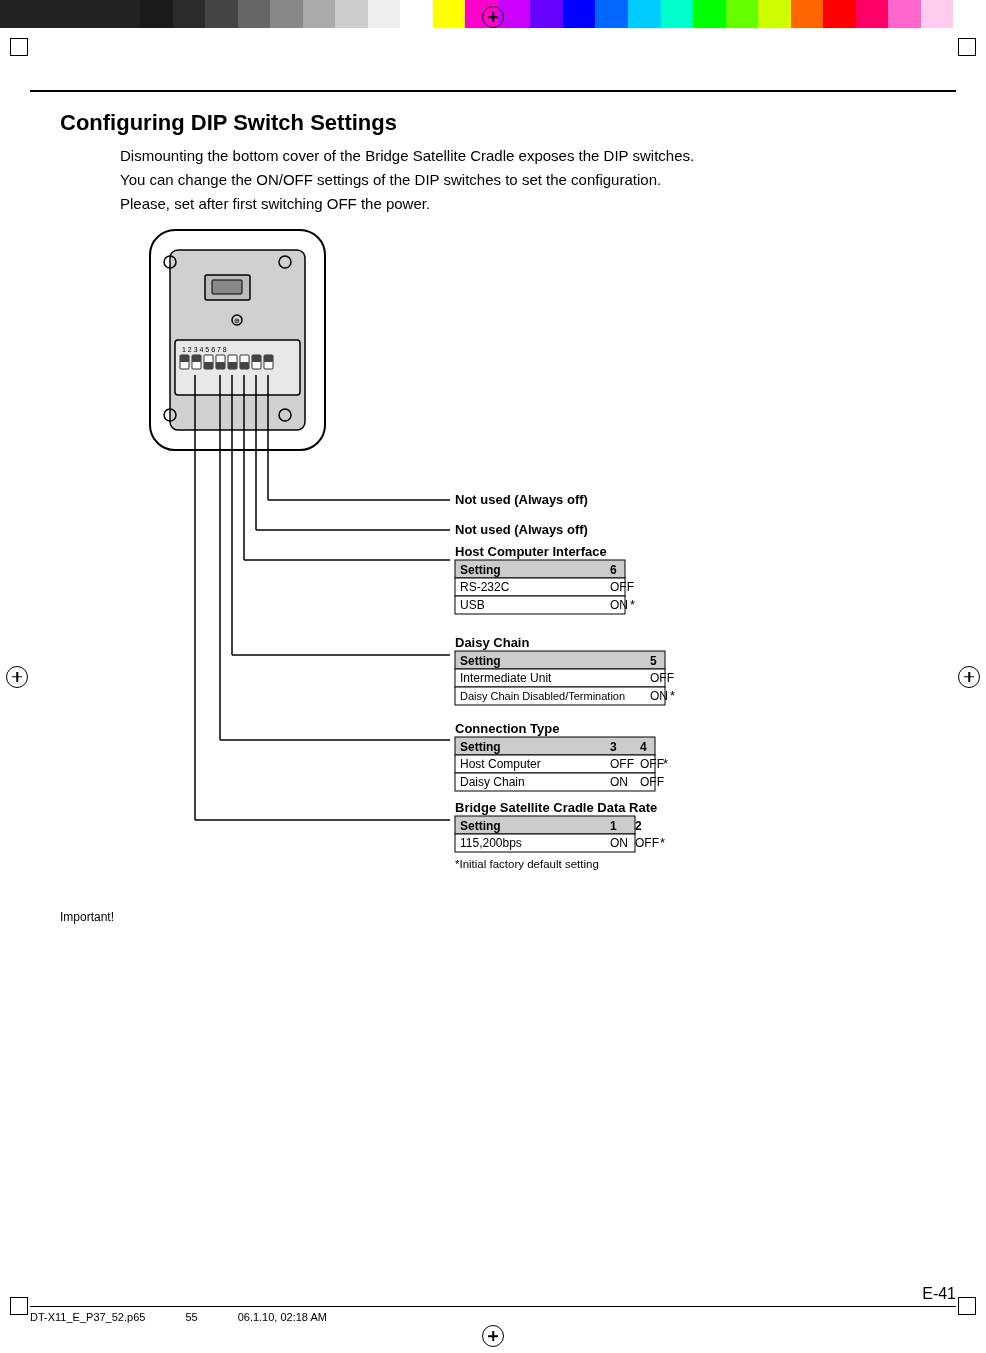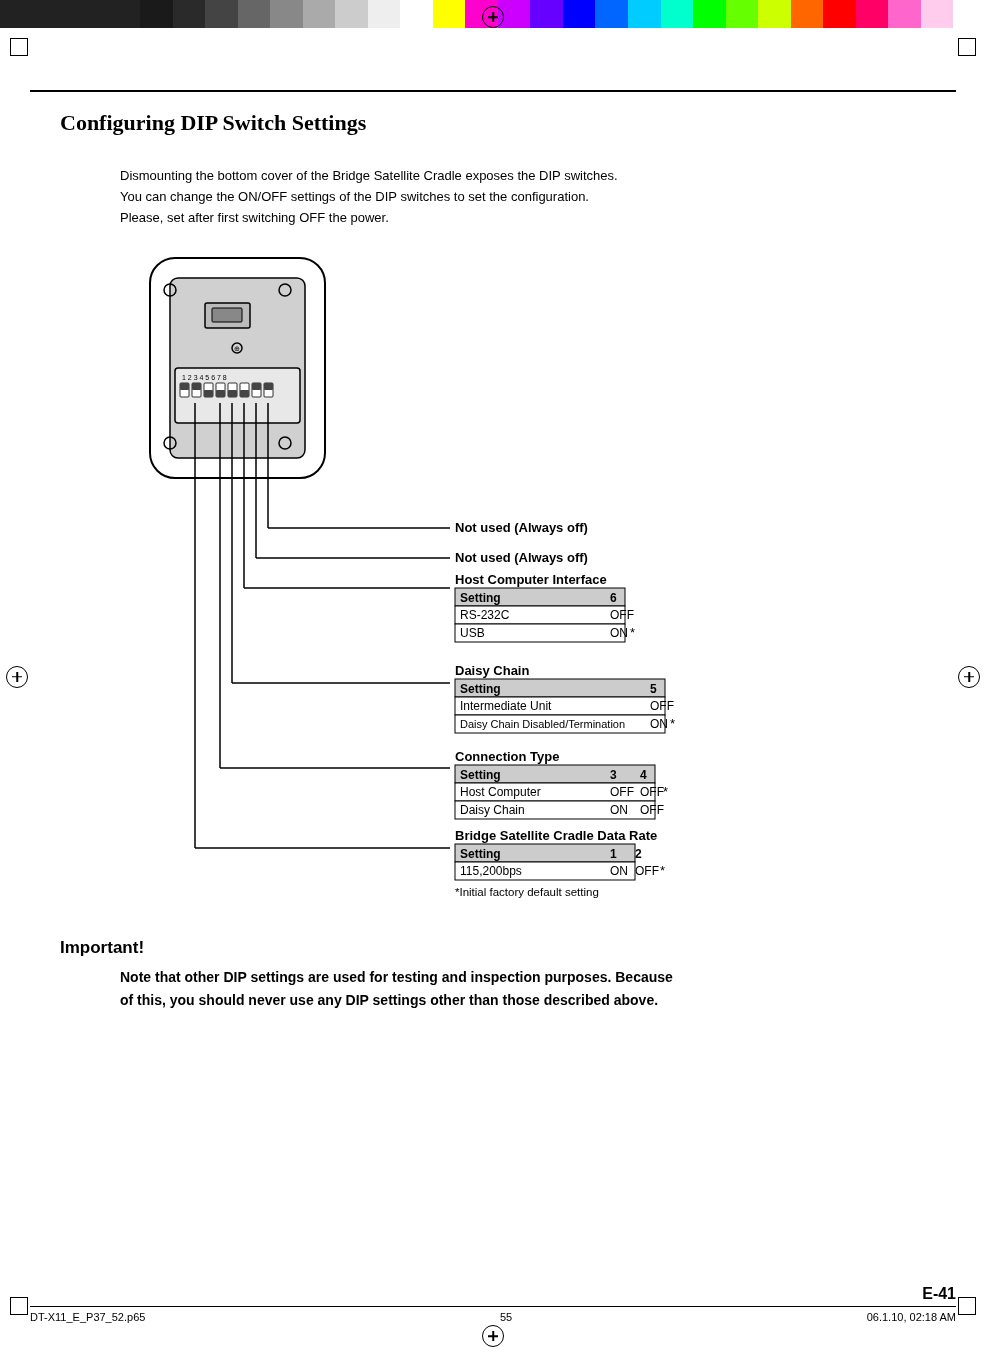--- a/index.html
+++ b/index.html
@@ -91,75 +91,75 @@
     .main-content {
       position: absolute;
       top: 110px;
       left: 60px;
       right: 30px;
     }
 
     .page-title {
       font-size: 22px;
       font-weight: bold;
-      margin-bottom: 30px;
-      font-family: Liberation Serif, serif;
+      margin-bottom: 8px;
     }
 
     .intro-text {
-      font-size: 13px;
+      font-size: 15px;
       line-height: 1.6;
       margin-left: 60px;
-      margin-bottom: 20px;
+      margin-bottom: 4px;
     }
 
     
     .diagram-area {
       position: relative;
       margin-left: 60px;
       width: 830px;
       height: 680px;
     }
 
     
     .important-section {
       margin-top: 16px;
     }
     .important-title {
-      font-size: 17px;
-      font-weight: bold;
+      font-size: 12px;
+      font-weight: normal;
       margin-bottom: 8px;
     }
     .important-body {
       font-size: 14px;
       font-weight: bold;
       line-height: 1.6;
       margin-left: 60px;
     }
 
     
     .page-number {
       position: absolute;
       bottom: 50px;
       right: 30px;
       font-size: 16px;
-      font-weight: bold;
+      font-weight: normal;
     }
 
     
     .footer-info {
       position: absolute;
       bottom: 30px;
       left: 30px;
       right: 30px;
       display: flex;
-      justify-content: space-between;
+      justify-content: flex-start;
       font-size: 11px;
       border-top: 1px solid #000;
       padding-top: 4px;
+      gap: 40px;
     }
 
     
     .diagram-svg {
       position: absolute;
       top: 0;
       left: 0;
       width: 900px;
       height: 680px;
     }
@@ -353,24 +353,20 @@
       <text x="540" y="627" font-size="13" font-family="Arial">*</text>
 
       <text x="335" y="648" font-size="11.5" font-family="Arial">*Initial factory default setting</text>
 
     </svg>
 
   </div>
 
   <div class="important-section" style="margin-top: 10px;">
     <h2 class="important-title">Important!</h2>
-    <p class="important-body">
-      Note that other DIP settings are used for testing and inspection purposes. Because<br>
-      of this, you should never use any DIP settings other than those described above.
-    </p>
   </div>
 
 </div>
 
 <div class="page-number">E-41</div>
 
 <div class="footer-info">
   <span>DT-X11_E_P37_52.p65</span>
   <span>55</span>
   <span>06.1.10, 02:18 AM</span>

